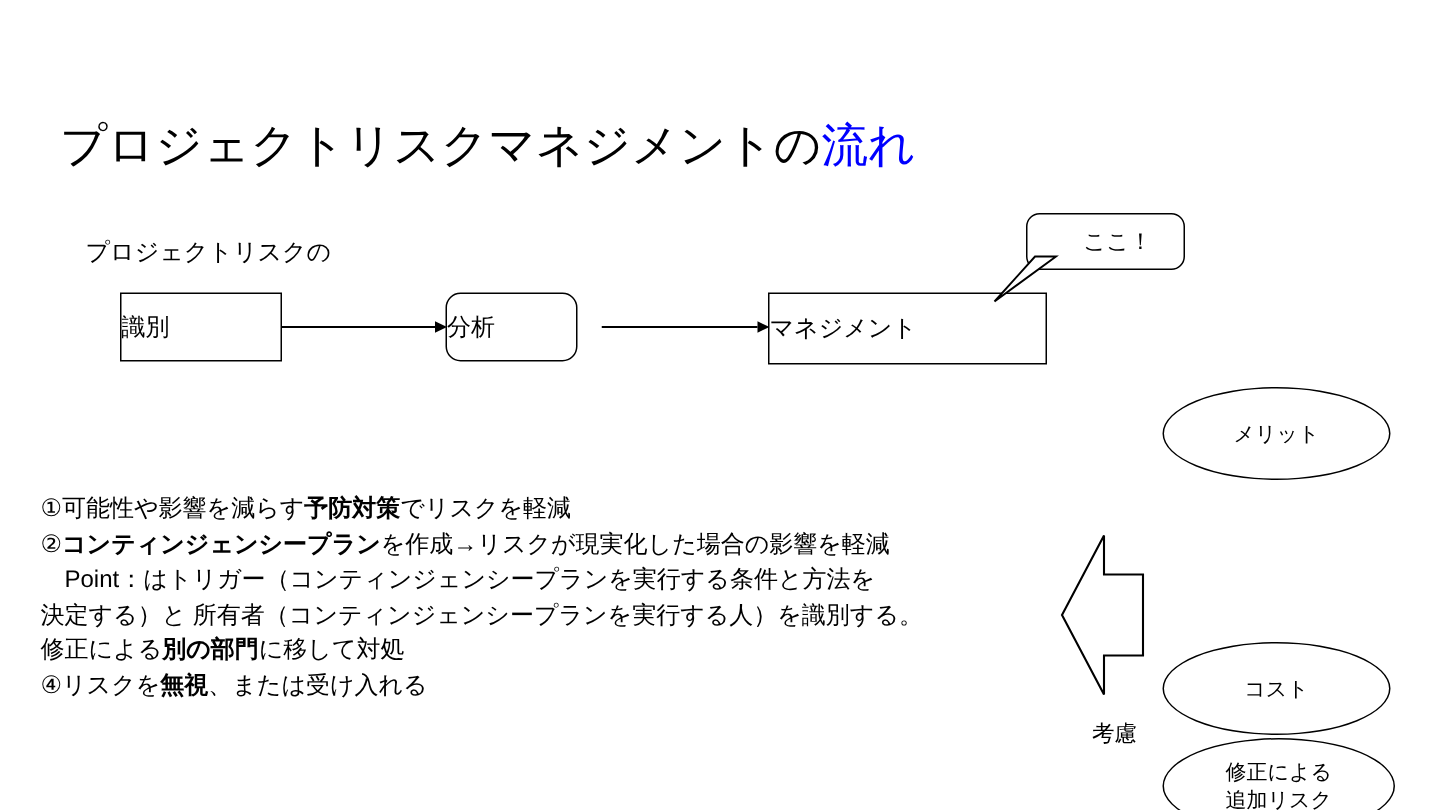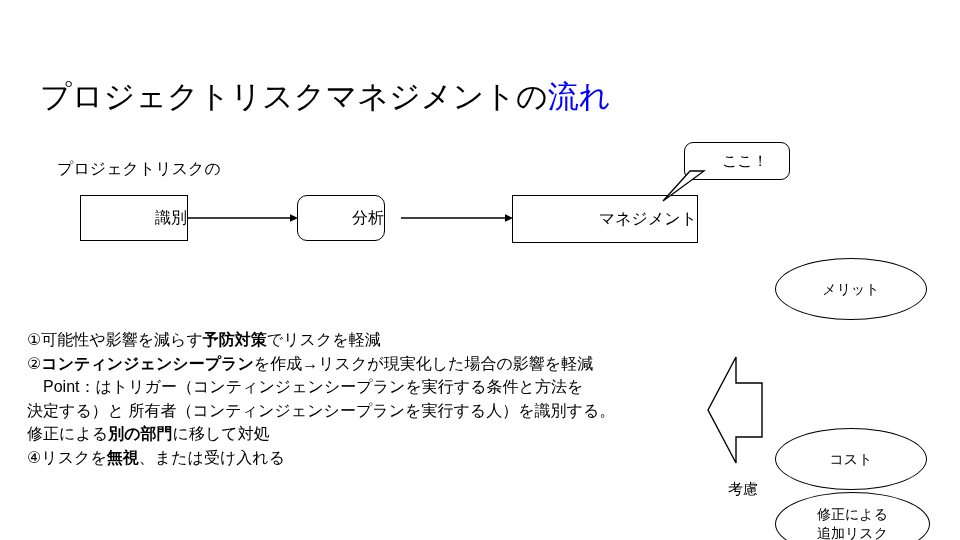--- a/index.html
+++ b/index.html
@@ -41,21 +41,21 @@
   }
 
   
   .flow-box {
     position: absolute;
     box-sizing: border-box;
     border: 1.5px solid #000000;
     background: #ffffff;
     display: flex;
     align-items: center;
-    justify-content: flex-end;
+    justify-content: flex-start;
     font-size: 16px;
     white-space: nowrap;
   }
   #box-identify { left: 80px;  top: 165px; width: 108px; height: 46px; }
   #box-analyze  { left: 297px; top: 165px; width: 88px; height: 46px; border-radius: 10px; }
   #box-manage   { left: 512px; top: 165px; width: 186px; height: 48px; }
 
   
   .connector {
     position: absolute;

